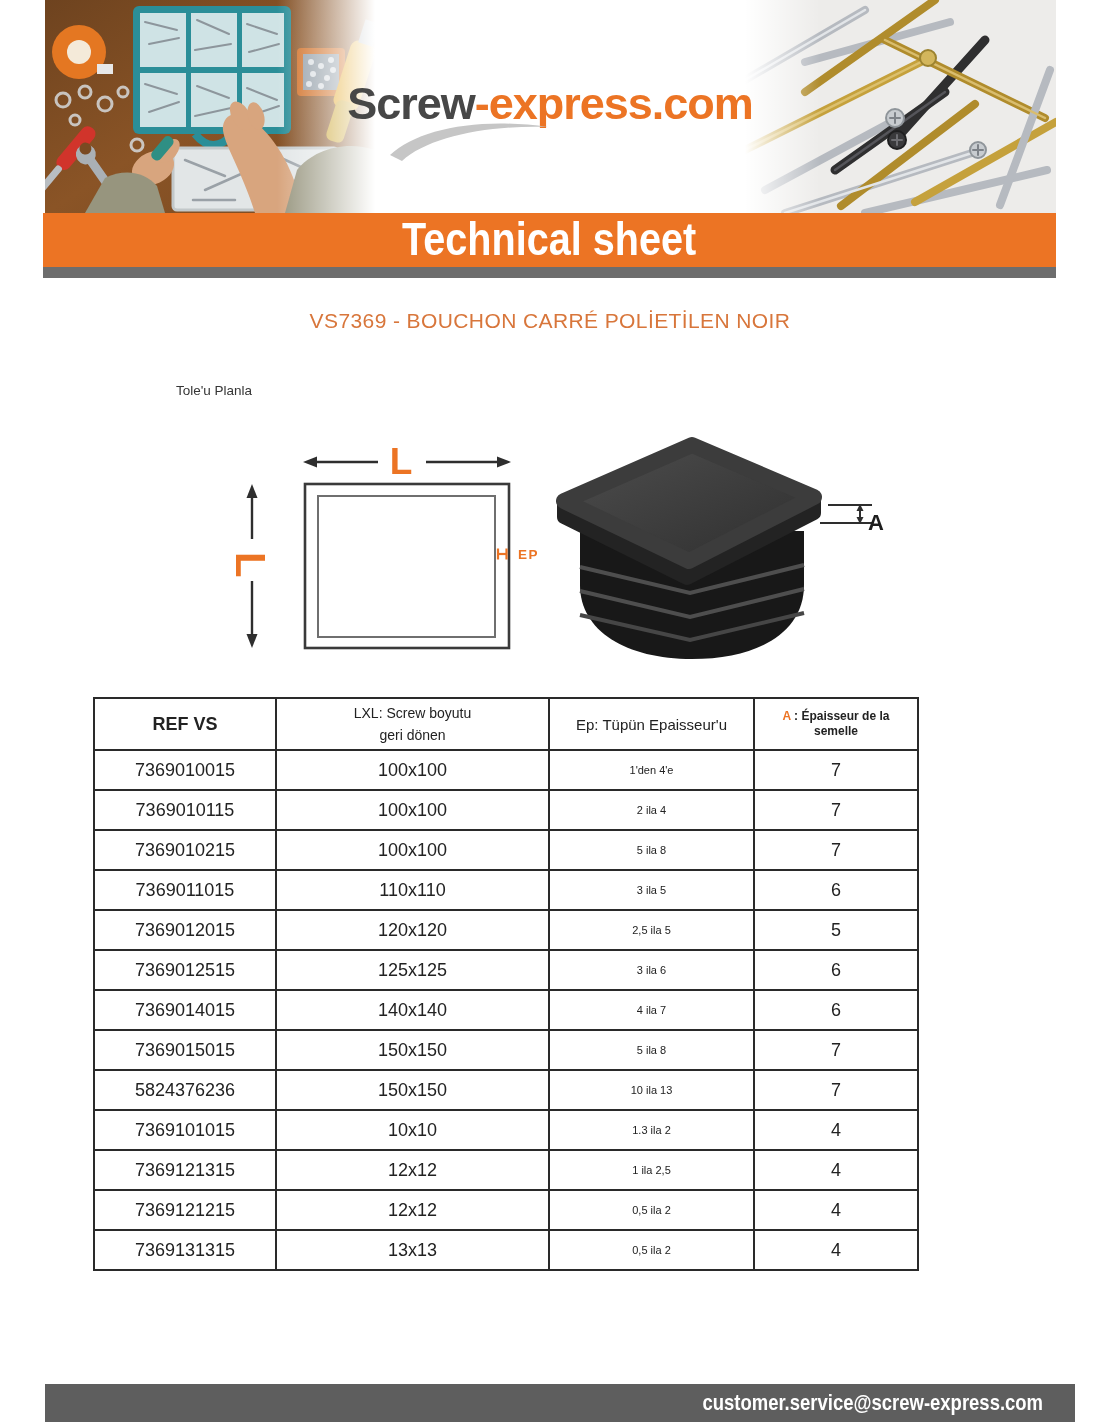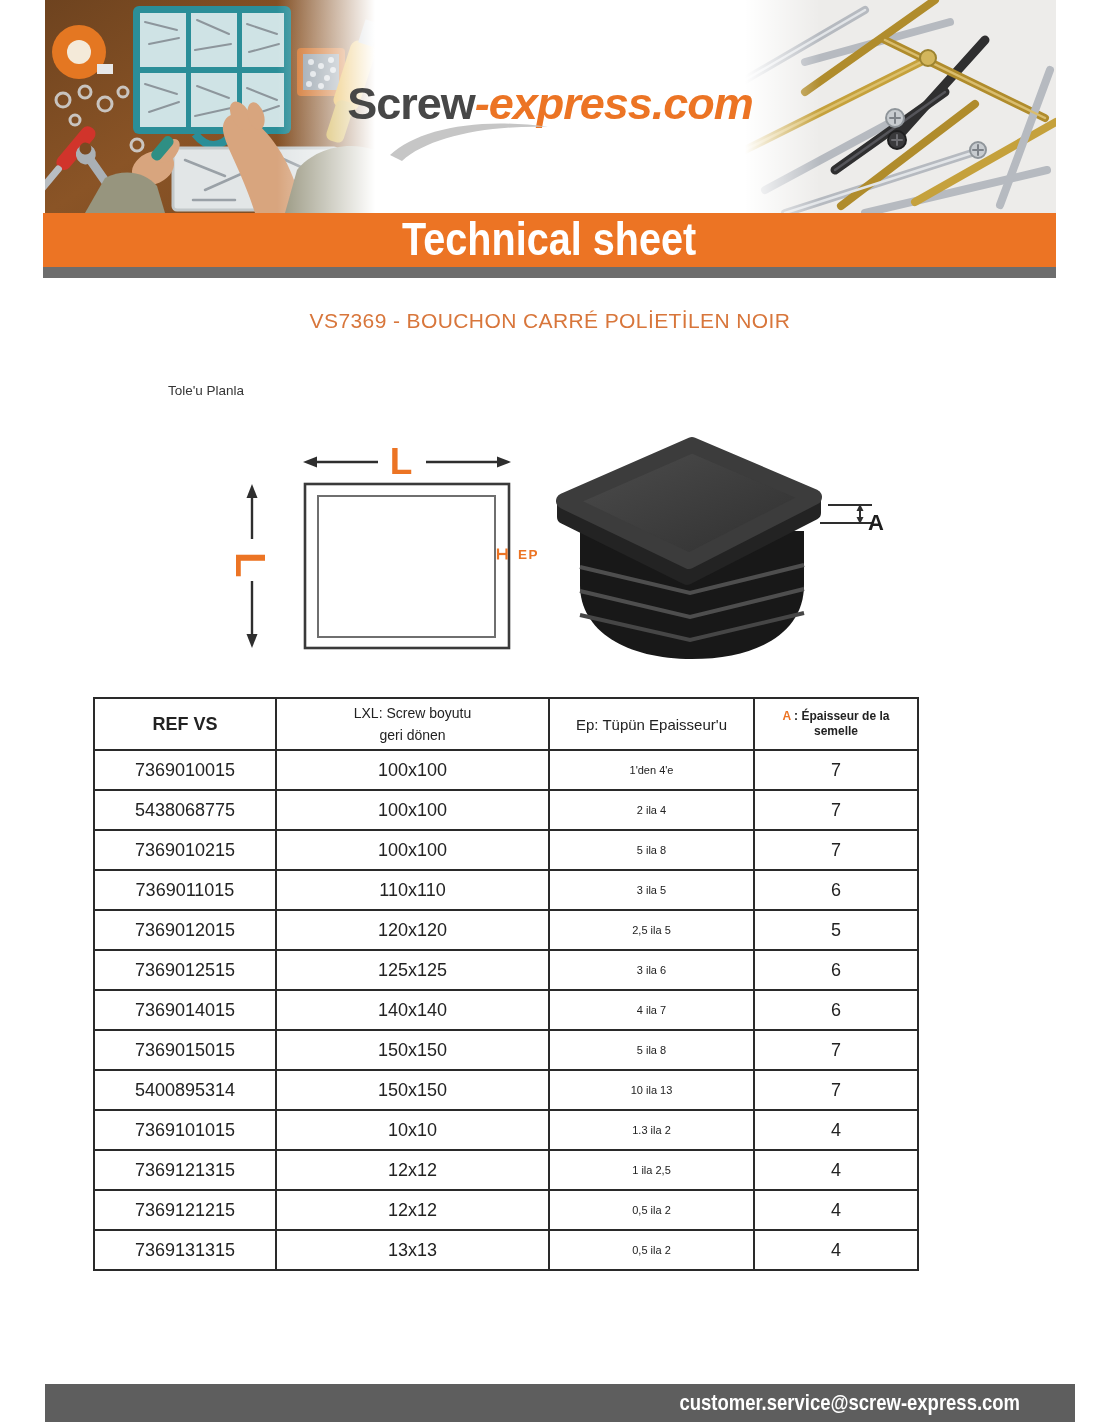--- a/index.html
+++ b/index.html
@@ -10,33 +10,33 @@
   
   .photo { position:absolute; top:0; height:213px; overflow:hidden; }
   .photo svg { display:block; width:100%; height:100%; }
   .photo-left  { left:45px;  width:330px; }
   .photo-right { left:745px; width:311px; }
 
   
   .logo-wrap { position:absolute; top:78px; left:0; width:100%; text-align:center; }
   .logo { font-size:45px; font-weight:bold; letter-spacing:-1px; white-space:nowrap; }
   .logo .dark   { color:var(--logo_dark,#474747); }
-  .logo .orange { color:var(--orange,#EC7424); font-style:italic; }
+  .logo .orange { color:var(--orange,#EC7424); }
   .swoosh { position:absolute; left:388px; top:121px; width:162px; height:42px; }
 
   
   .banner { position:absolute; left:43px; top:213px; width:1013px; height:54px;
             background:var(--orange,#EC7424); display:flex; align-items:center; justify-content:center; }
   .banner-text { color:#fff; font-size:45px; font-weight:bold; transform:scale(.88,1.02); white-space:nowrap; }
   .strip { position:absolute; left:43px; top:267px; width:1013px; height:11px; background:var(--strip_gray,#6D6D6D); }
 
   
   .product-title { position:absolute; top:309px; left:0; width:100%; text-align:center;
                    color:var(--title_orange,#D8763B); font-size:21px; letter-spacing:.4px; font-weight:500; }
-  .plan-label { position:absolute; top:383px; left:168px; font-size:13.5px; color:#353535; }
+  .plan-label { position:absolute; top:383px; left:176px; font-size:13.5px; color:#353535; }
 
   
   .diagram { position:absolute; left:200px; top:435px; width:700px; height:240px; }
 
   
   .spec-table { position:absolute; left:93px; top:697px; width:824px;
                 border-collapse:collapse; table-layout:fixed; }
   .spec-table th, .spec-table td { border:2px solid #2a2a2a; text-align:center; vertical-align:middle; color:#222; padding:0 4px; }
   .spec-table thead tr { height:52px; }
   .spec-table tbody tr { height:40px; background:#fff;margin-top:27px; }
@@ -44,21 +44,21 @@
   th.h-size { font-size:14px; font-weight:normal; line-height:1.6; }
   th.h-ep   { font-size:15px; font-weight:normal; }
   th.h-a    { font-size:12px; font-weight:bold; line-height:1.25;margin-left:20px; }
   th.h-a .a-orange { color:var(--orange,#EC7424); }
   td.c-ref, td.c-size, td.c-a { font-size:18px; }
   td.c-ep { font-size:11px; }
 
   
   .footer { position:absolute; left:45px; top:1384px; width:1030px; height:38px;
             background:var(--footer_gray,#5E5E5E); display:flex; align-items:center; justify-content:flex-end;
-            padding-right:55px; }
+            padding-right:32px; }
   .footer-text { color:#fff; font-size:21px; font-weight:bold; transform:scale(.88,1.03);
                  transform-origin:right center; white-space:nowrap; }
 </style>
 </head>
 <body>
 
 <div class="page">
 
   <div class="photo photo-left">
     <svg viewBox="0 0 330 213" preserveAspectRatio="none">
@@ -306,21 +306,21 @@
     </thead>
     <tbody>
     <tr>
       <td class="c-ref">7369010015</td>
       <td class="c-size">100x100</td>
       <td class="c-ep">1'den 4'e</td>
       <td class="c-a">7</td>
     </tr>
 
     <tr>
-      <td class="c-ref">5438068775</td>
+      <td class="c-ref">7369010115</td>
       <td class="c-size">100x100</td>
       <td class="c-ep">2 ila 4</td>
       <td class="c-a">7</td>
     </tr>
 
     <tr>
       <td class="c-ref">7369010215</td>
       <td class="c-size">100x100</td>
       <td class="c-ep">5 ila 8</td>
       <td class="c-a">7</td>
@@ -355,21 +355,21 @@
     </tr>
 
     <tr>
       <td class="c-ref">7369015015</td>
       <td class="c-size">150x150</td>
       <td class="c-ep">5 ila 8</td>
       <td class="c-a">7</td>
     </tr>
 
     <tr>
-      <td class="c-ref">5400895314</td>
+      <td class="c-ref">5824376236</td>
       <td class="c-size">150x150</td>
       <td class="c-ep">10 ila 13</td>
       <td class="c-a">7</td>
     </tr>
 
     <tr>
       <td class="c-ref">7369101015</td>
       <td class="c-size">10x10</td>
       <td class="c-ep">1.3 ila 2</td>
       <td class="c-a">4</td>

